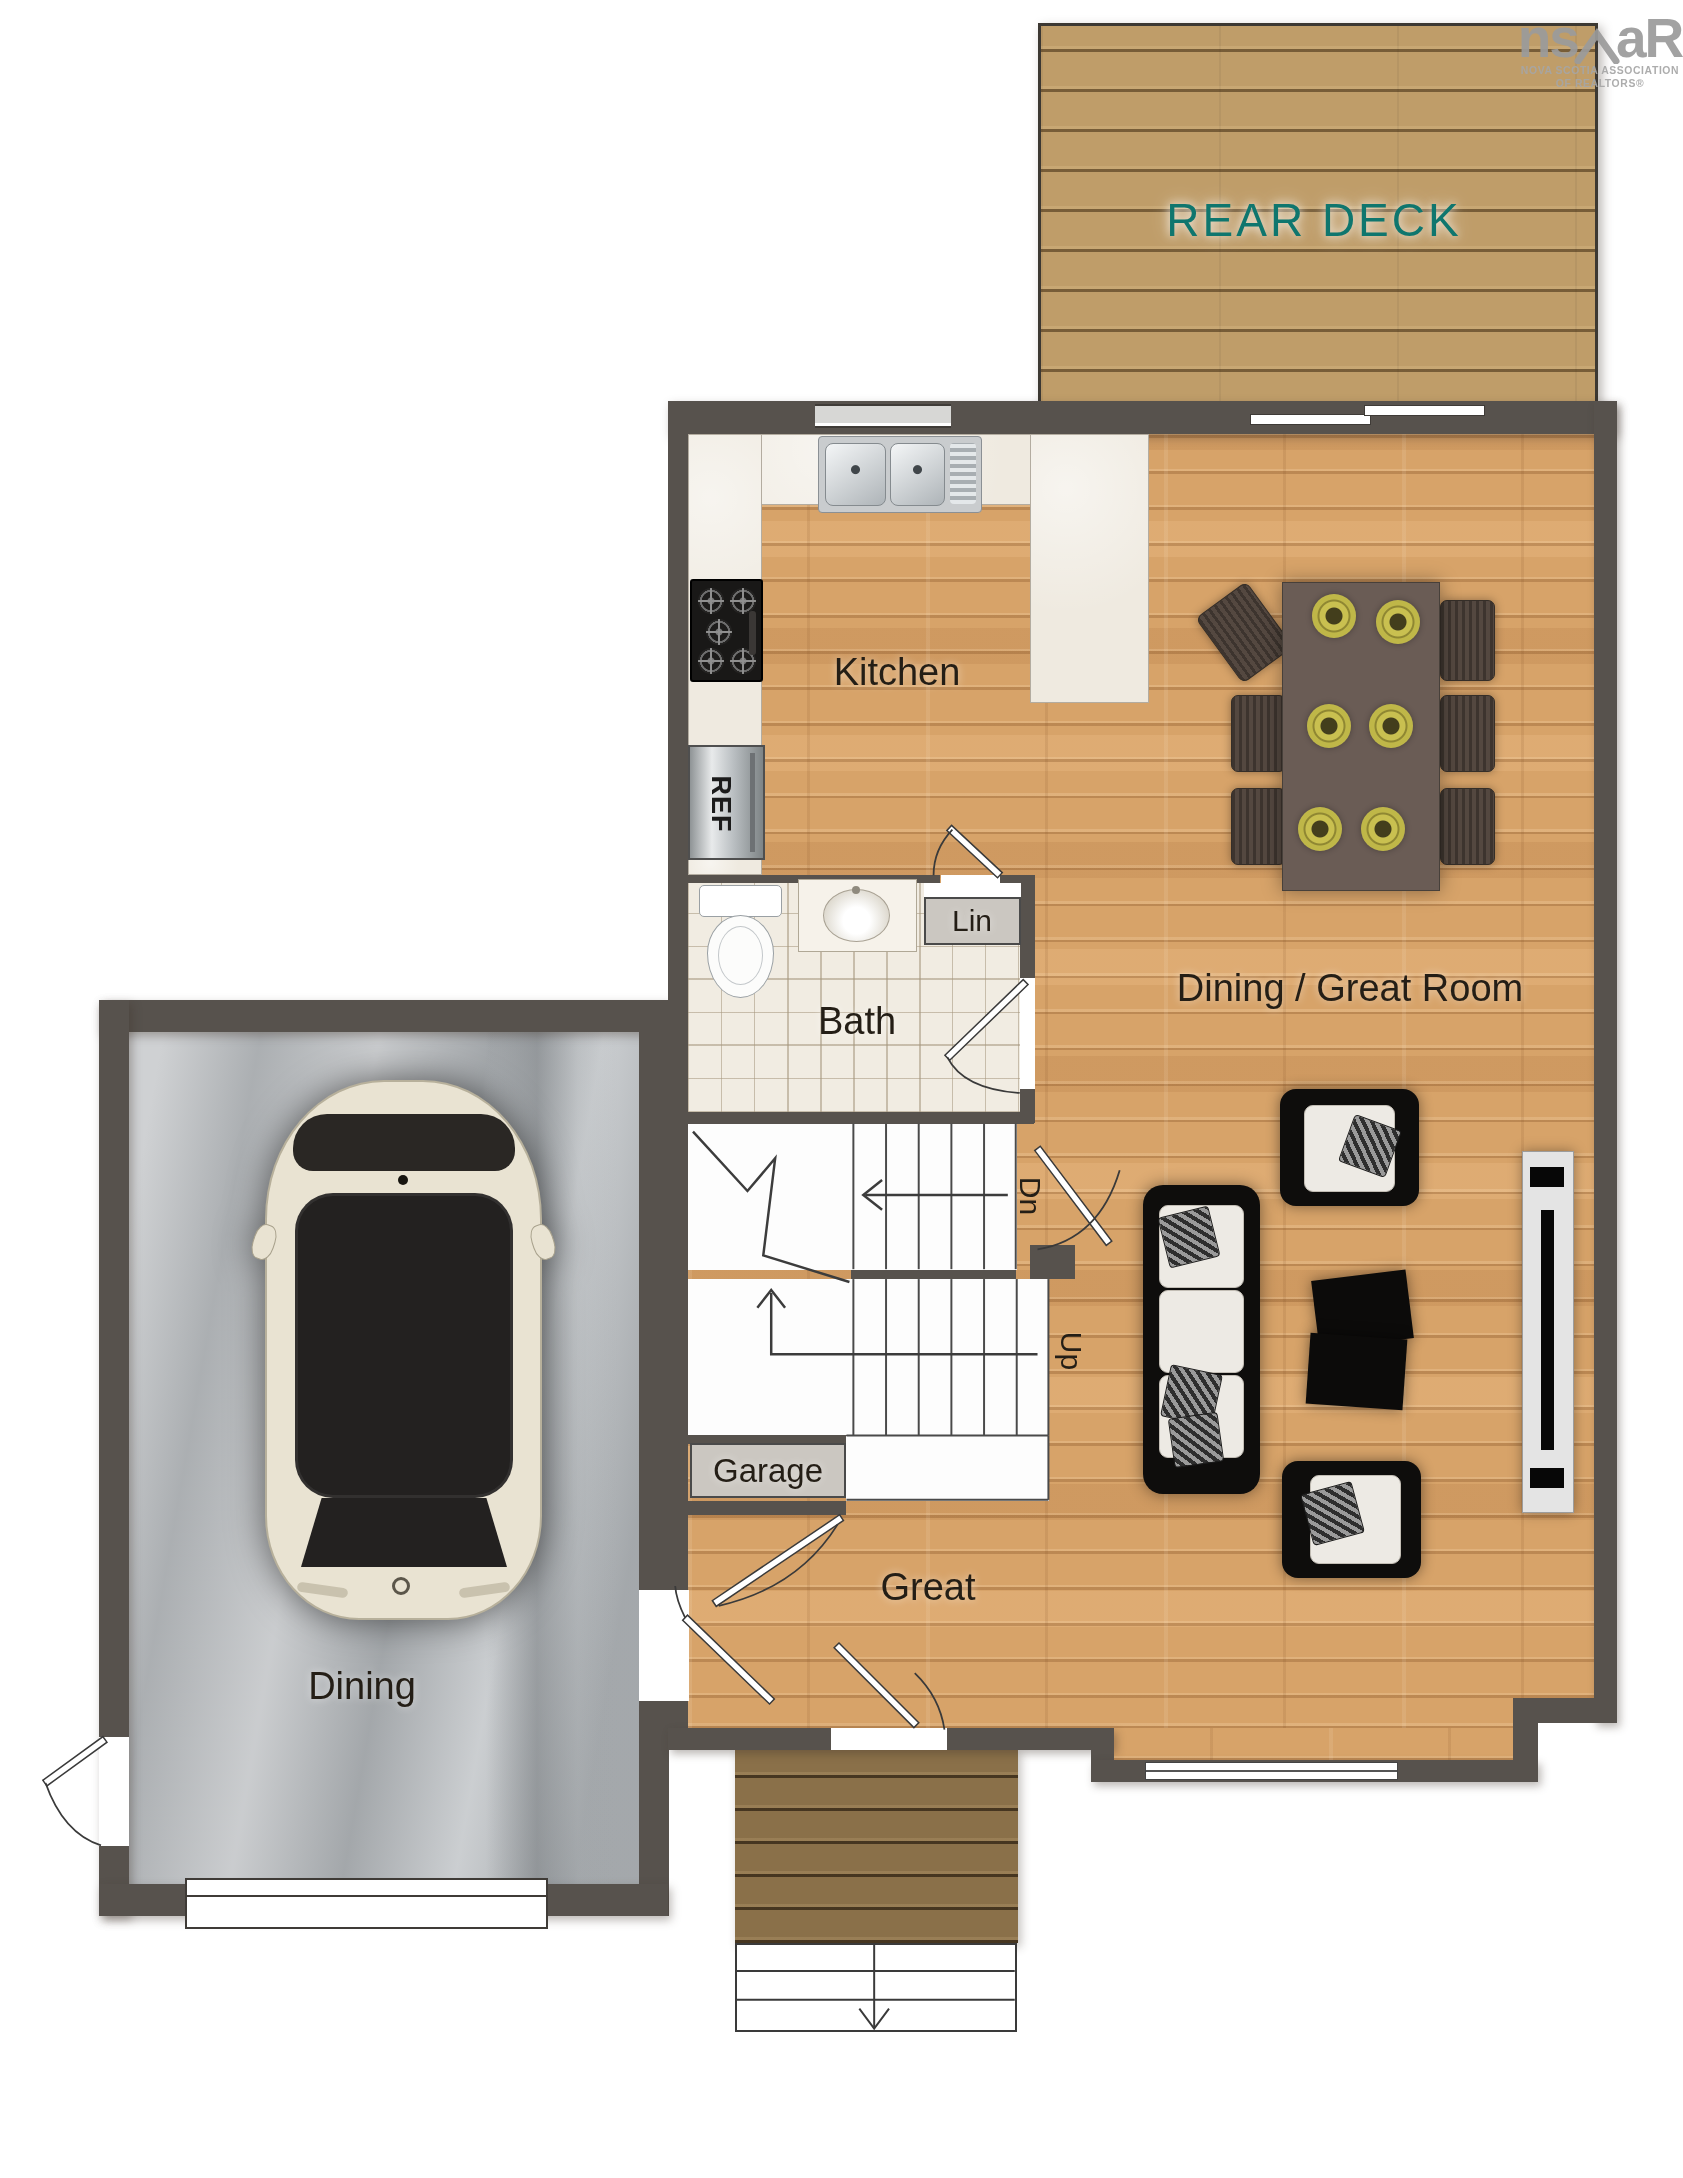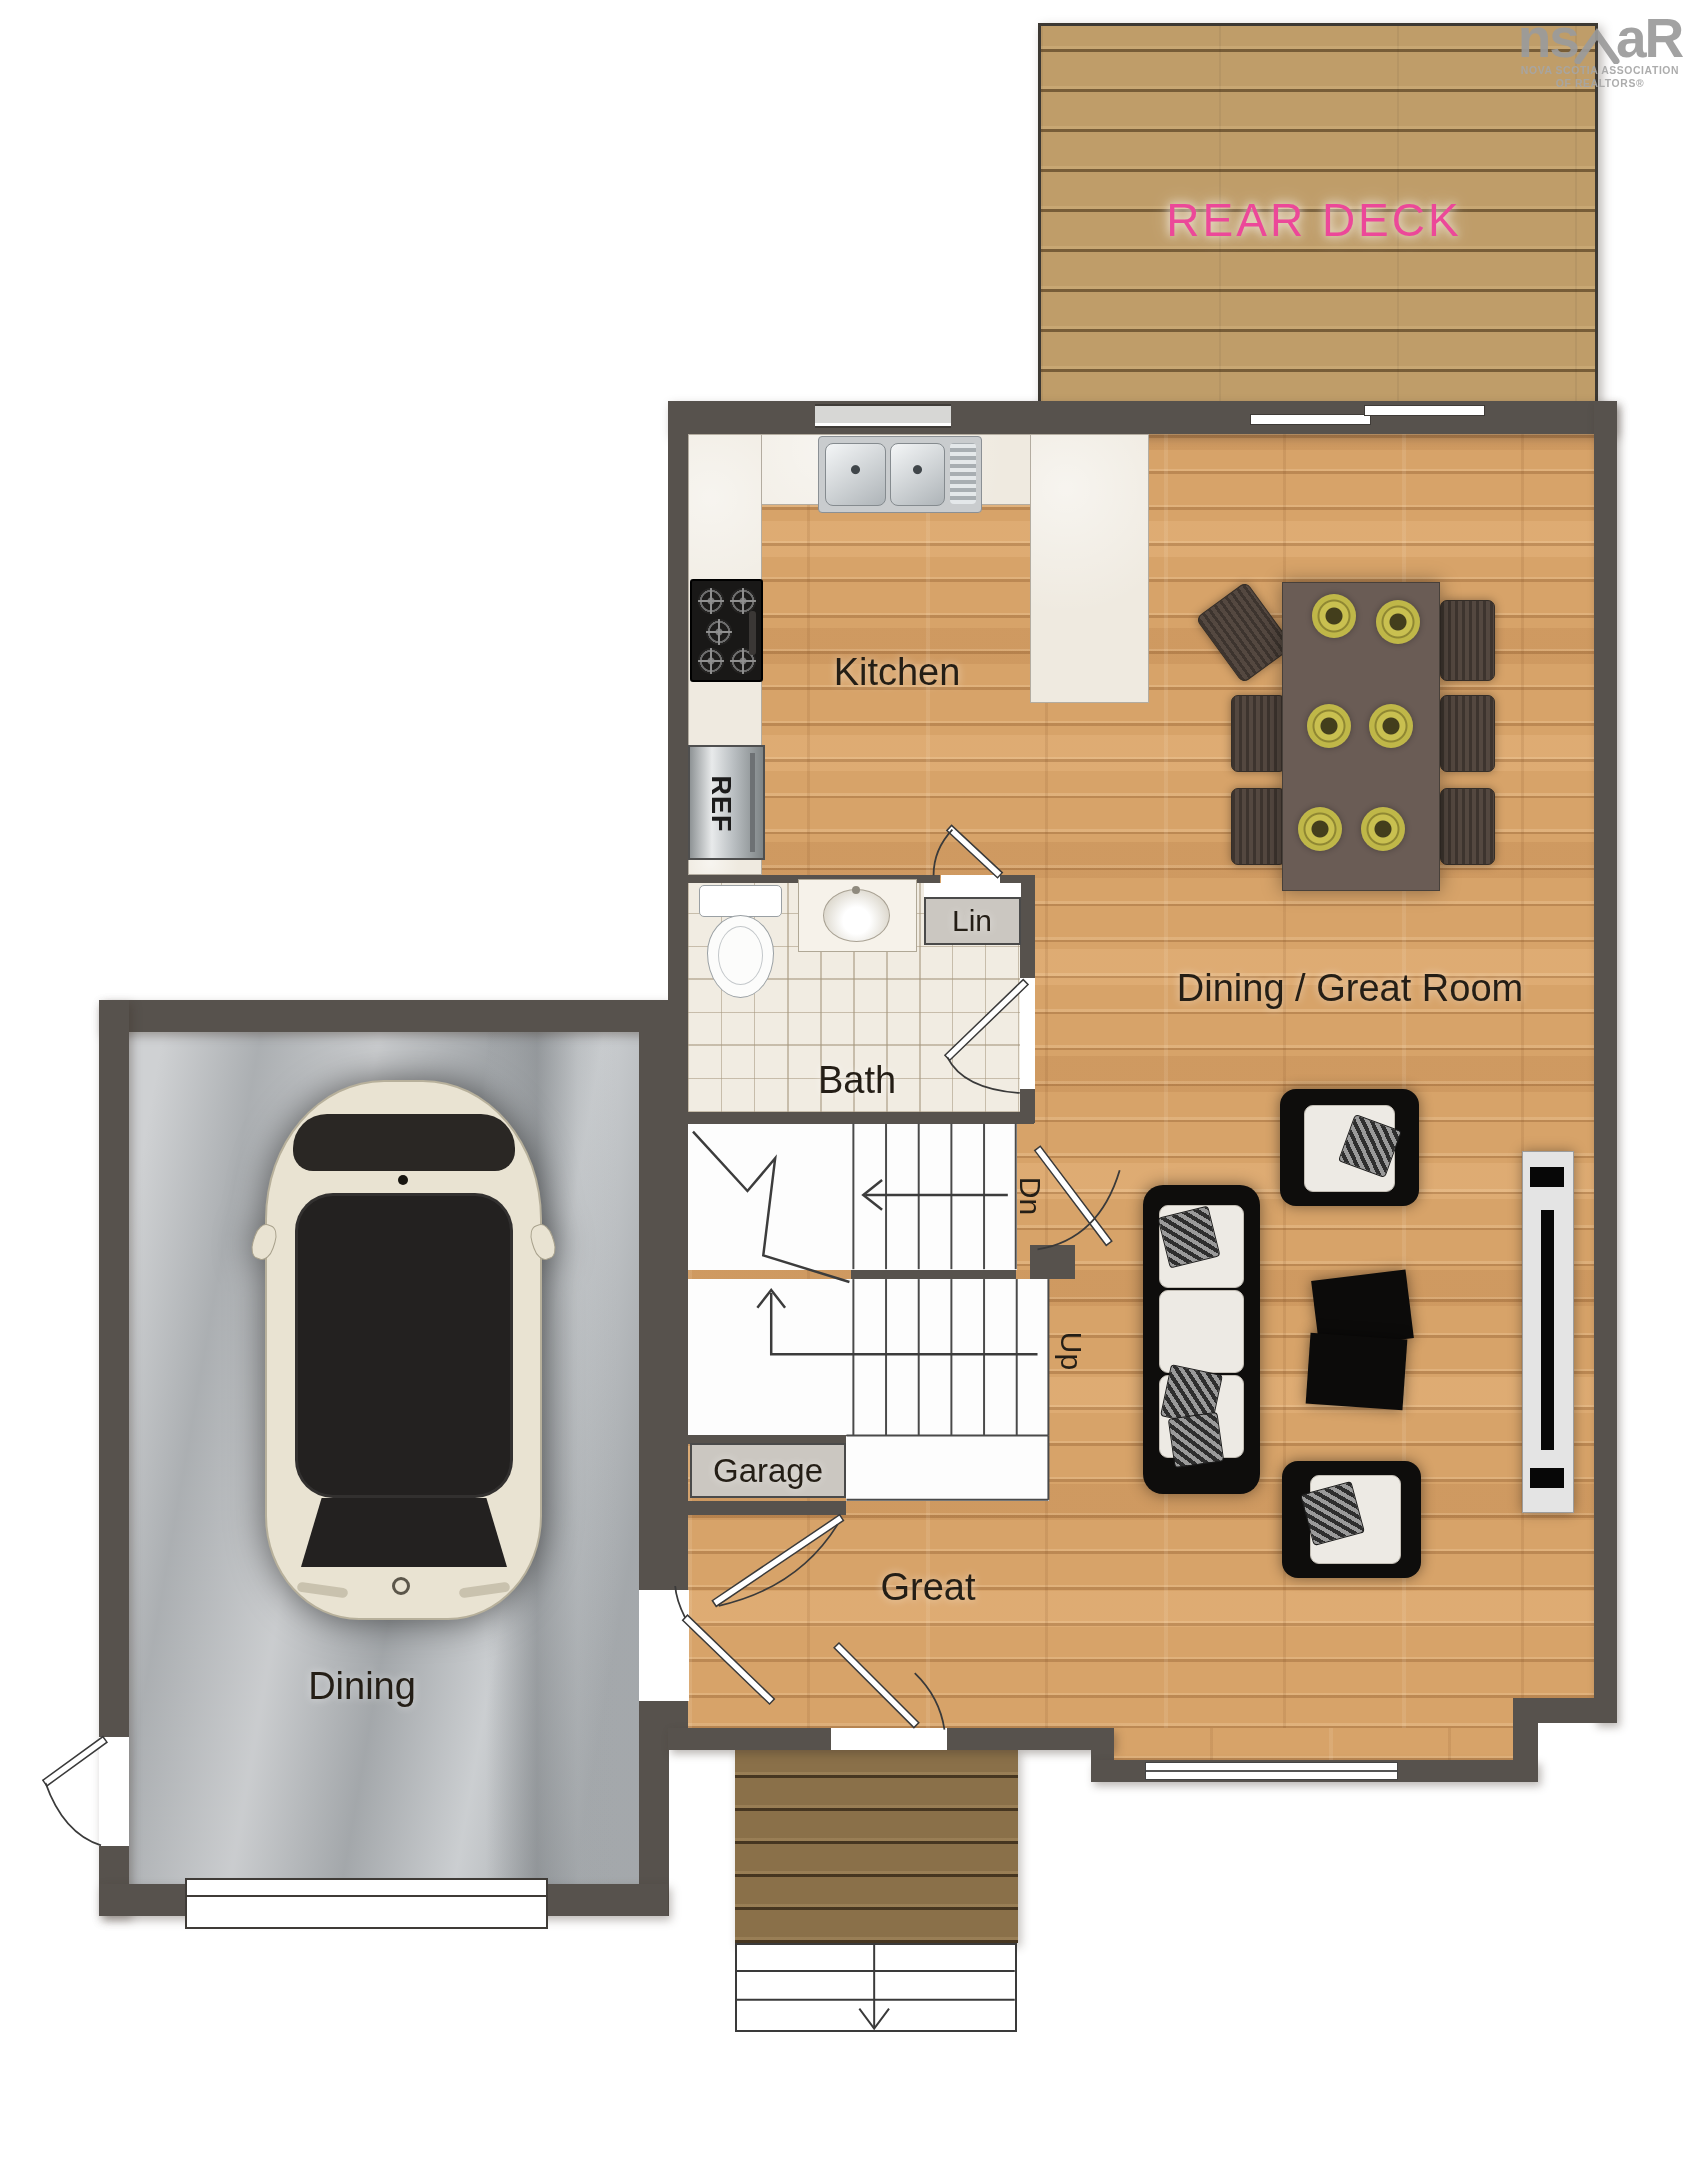--- a/index.html
+++ b/index.html
@@ -33,21 +33,21 @@
     border:1.5px solid #b3aca0;box-sizing:border-box;}
 
   .wall{position:absolute;background:#57524d;}
   .wall.sh{box-shadow:3px 4px 9px rgba(60,50,40,.35);}
   .whitefill{position:absolute;background:#ffffff;}
   .stairwhite{position:absolute;background:#fdfdfd;}
 
   
   .room-label{position:absolute;transform:translate(-50%,-50%);font-size:38px;color:#241e16;
     white-space:nowrap;text-shadow:0 0 8px rgba(255,255,255,.55);}
-  .fs30{font-size:30px;} .fs33{font-size:33px;} .fs44{font-size:46px;letter-spacing:3px;color:#ec4899;
+  .fs30{font-size:30px;} .fs33{font-size:33px;} .fs44{font-size:46px;letter-spacing:3px;color:#0f766e;
     text-shadow:0 0 10px rgba(255,255,255,.85),0 0 20px rgba(255,255,255,.6);}
   .vlabel{position:absolute;transform:translate(-50%,-50%);writing-mode:vertical-rl;
     font-size:30px;color:#241e16;white-space:nowrap;}
   .ref-label{font-size:27px;font-weight:bold;letter-spacing:1px;color:#1b1b1b;}
   .title{position:absolute;transform:translate(-50%,-50%);font-size:57px;font-weight:bold;
     color:#111;letter-spacing:2px;white-space:nowrap;}
 
   
   .logo{position:absolute;left:1509px;top:14px;width:182px;text-align:center;color:#9b9b9b;opacity:.92;}
   .logo-row{display:flex;align-items:flex-end;justify-content:center;}
@@ -352,21 +352,21 @@
     <g stroke="#3a3a3a" stroke-width="2" fill="none">
       <line x1="744" y1="1991" x2="1025" y2="1991"></line>
       <line x1="744" y1="2020" x2="1025" y2="2020"></line>
       <line x1="883" y1="1963" x2="883" y2="2048"></line>
       <polyline points="868,2029 883,2049 898,2029"></polyline>
     </g>
   </svg>
 
   <div class="room-label" style="left:897px;top:648px;margin-top:24px;">Kitchen</div>
   <div class="room-label" style="left:1350px;top:988px;">Dining / Great Room</div>
-  <div class="room-label" style="left:857px;top:1080px;">Bath</div>
+  <div class="room-label" style="left:857px;top:1021px;">Bath</div>
   <div class="room-label fs30" style="left:972px;top:921px;">Lin</div>
   <div class="room-label fs33" style="left:768px;top:1471px;">Garage</div>
   <div class="room-label" style="left:928px;top:1587px;">Great</div>
   <div class="room-label" style="left:362px;top:1686px;">Dining</div>
   <div class="vlabel" style="left:1030px;top:1196px;">Dn</div>
   <div class="vlabel" style="left:1071px;top:1351px;">Up</div>
 
   <div class="logo">
     <div class="logo-row">
       <span class="logo-big">ns</span>

